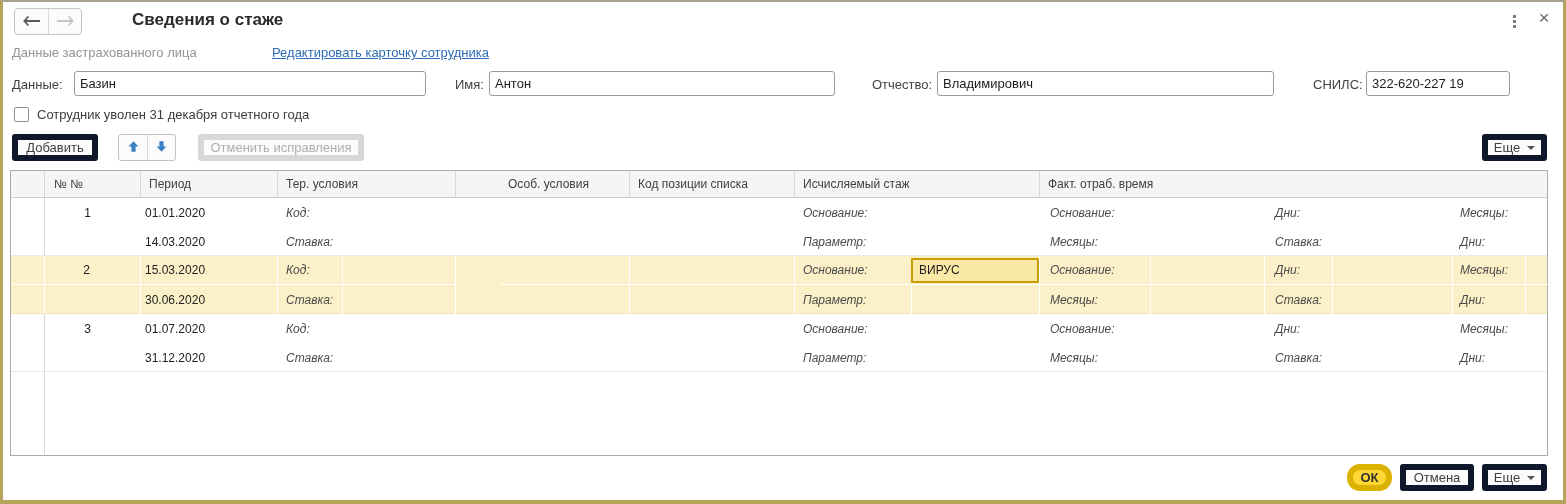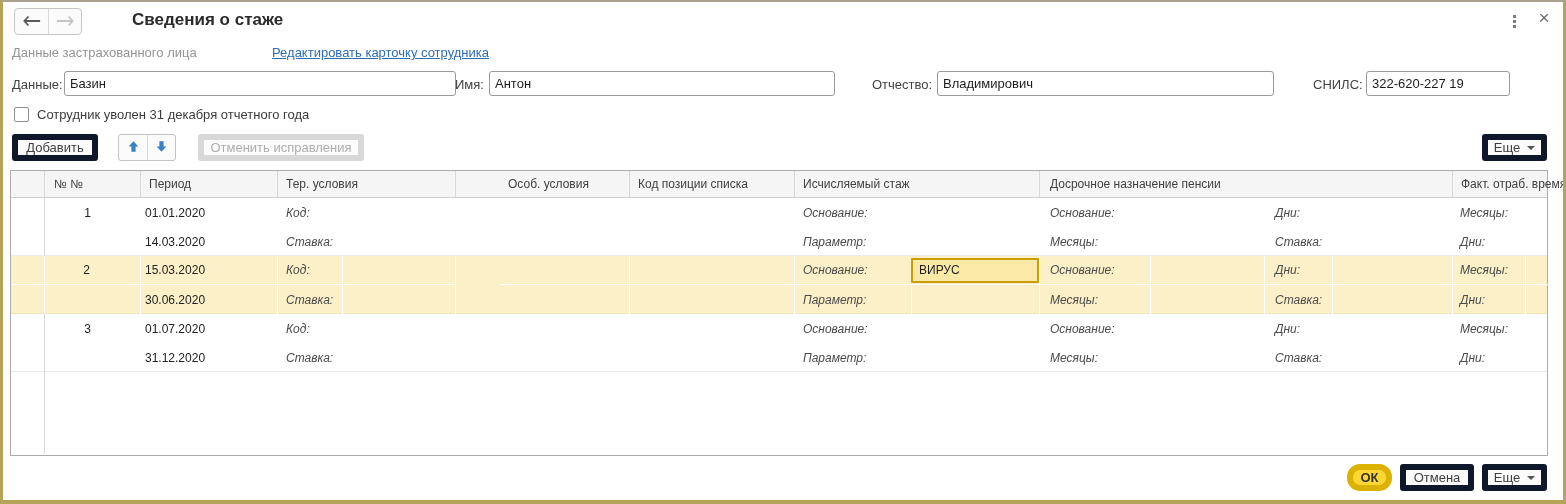--- a/index.html
+++ b/index.html
@@ -98,21 +98,21 @@
       <i></i>
       <i></i>
       <i></i>
     </div>
   <div class="close-x">×</div>
 
   <div class="section-label">Данные застрахованного лица</div>
   <div class="edit-link">Редактировать карточку сотрудника</div>
 
   <div class="fld-label" style="left:12px;">Данные:</div>
-  <input class="fld-input" style="left: 64px; width: 392px;" value="Базин">
+  <input class="fld-input" style="left: 74px; width: 352px;" value="Базин">
 
   <div class="fld-label" style="left:455px;">Имя:</div>
   <input class="fld-input" style="left: 489px; width: 346px;" value="Антон">
 
   <div class="fld-label" style="left:872px;">Отчество:</div>
   <input class="fld-input" style="left: 937px; width: 337px;" value="Владимирович">
 
   <div class="fld-label" style="left:1313px;">СНИЛС:</div>
   <input class="fld-input" style="left: 1366px; width: 144px;" value="322-620-227 19">
 
@@ -144,21 +144,20 @@
 
   <div class="grid">
     <div class="thead">
       <div class="cell c0"></div>
       <div class="cell c1">№ №</div>
       <div class="cell c2">Период</div>
       <div class="cell c3">Тер. условия</div>
       <div class="cell c4">Особ. условия</div>
       <div class="cell c5">Код позиции списка</div>
       <div class="cell c6">Исчисляемый стаж</div>
-      <div class="cell c7">Досрочное назначение пенсии</div>
       <div class="cell c8">Факт. отраб. время</div>
     </div>
 
     <div class="t-row">
       <div class="t-line">
         <div class="cell c0"></div>
         <div class="cell c1 num">1</div>
         <div class="cell c2 date">01.01.2020</div>
         <div class="cell c3">
             <span class="lbl">Код:</span>

